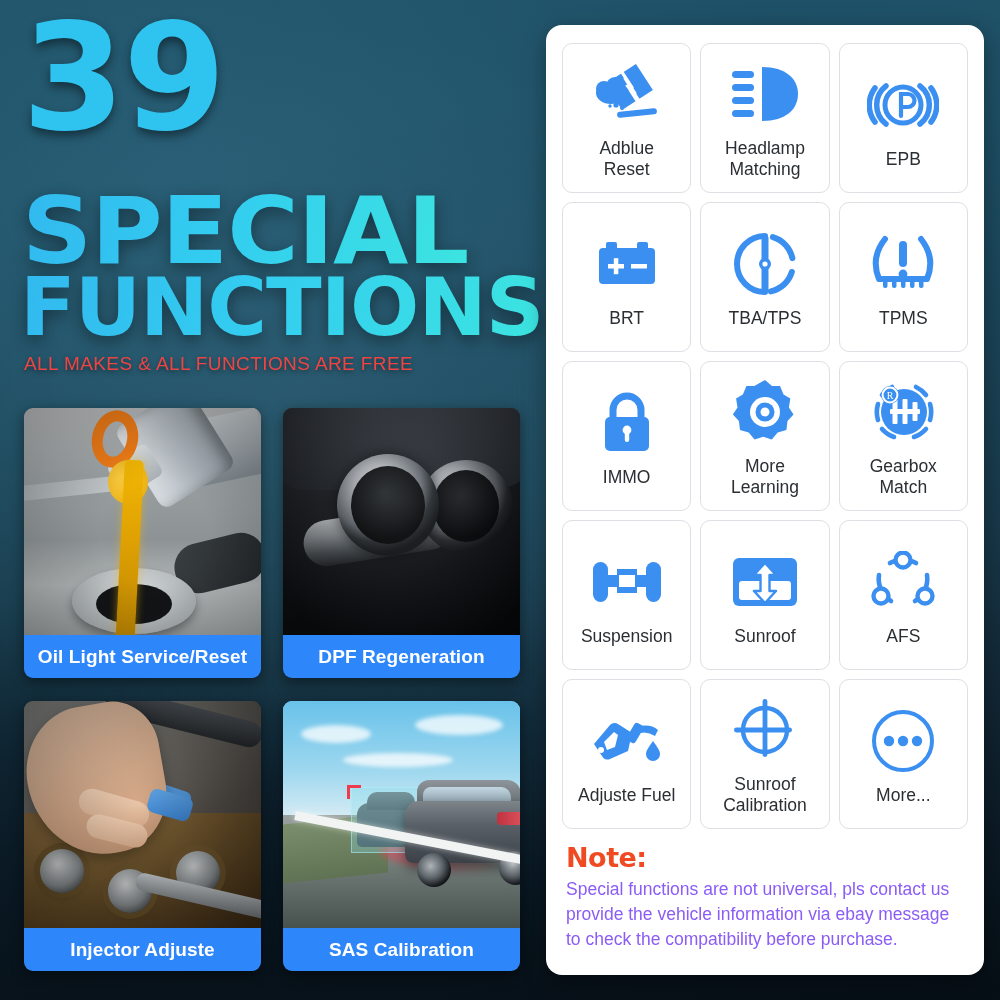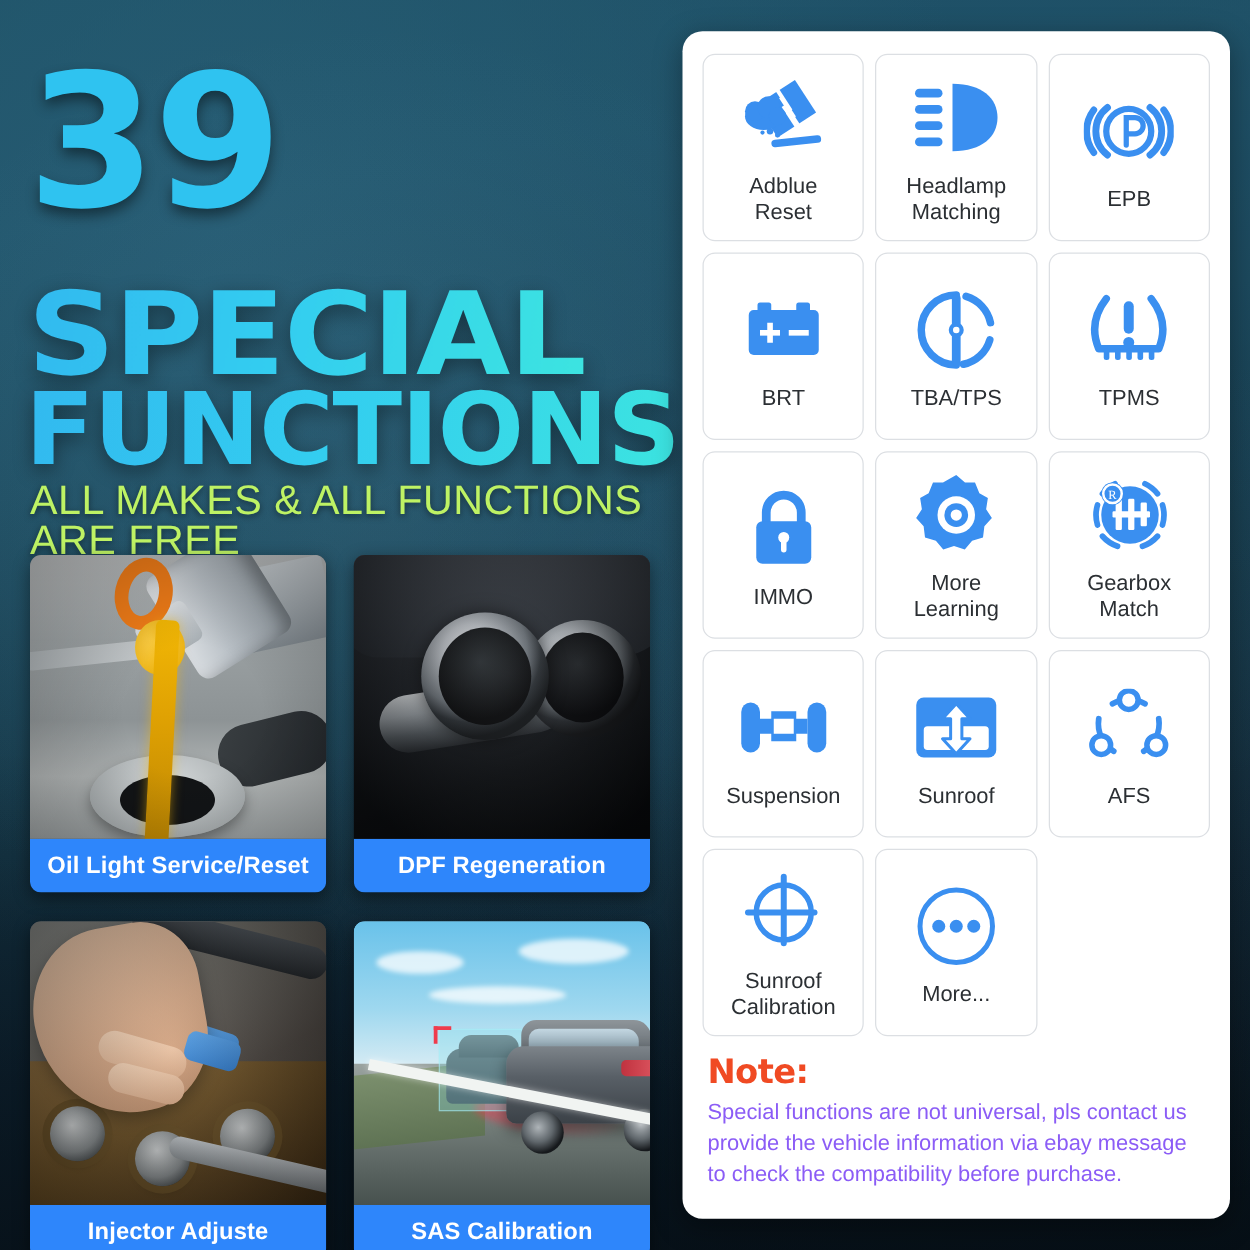--- a/index.html
+++ b/index.html
@@ -22,21 +22,21 @@
   }
   #bg::after{
     content:""; position:absolute; inset:0;
     background:
       radial-gradient(ellipse at 30% 40%, rgba(120,175,195,0.10) 0%, rgba(0,0,0,0) 45%),
       radial-gradient(ellipse at 86% 62%, rgba(90,150,175,0.09) 0%, rgba(0,0,0,0) 40%),
       linear-gradient(to bottom, rgba(0,0,0,0) 60%, rgba(4,10,16,0.55) 100%);
   }
 
   
-  #left { position:absolute; left:0; top:0; width:540px; height:908px;margin-top:36px; }
+  #left { position:absolute; left:0; top:0; width:540px; height:908px; }
 
   #headline-39 {
     position:absolute; left:22px; top:8px;
     font-size:148px; line-height:140px; font-weight:bold;
     color:#2fc3f0; letter-spacing:-2px;
     text-shadow:0 5px 10px rgba(0,0,0,0.45);
     font-family:"DejaVu Sans", sans-serif;
   }
   #headline-special {
     position:absolute; left:22px; top:186px;
@@ -53,21 +53,21 @@
     font-size:80px; line-height:80px; font-weight:bold;
     letter-spacing:-1px;
     background:linear-gradient(100deg,#32b9ef 0%,#33cdf0 45%,#3ce4e0 100%);
     -webkit-background-clip:text; background-clip:text; color:transparent;
     filter:drop-shadow(0 5px 8px rgba(0,0,0,0.4));
     font-family:"DejaVu Sans", sans-serif;
     transform:scaleX(1.02); transform-origin:left center;
   }
   #headline-sub {
     position:absolute; left:24px; top:348px;
-    font-size:33px; line-height:32px; color:#bef264;
+    font-size:19px; line-height:32px; color:#ef4444;
     letter-spacing:0.4px;
     text-shadow:0 2px 5px rgba(0,0,0,0.5);
     font-family:"Liberation Sans", sans-serif;
   }
 
   
   .photo-grid { position:absolute; left:24px; top:408px; width:496px; }
   .photo-row { display:flex; gap:22px; margin-bottom:23px;align-items:flex-end; }
   .photo-card {
     width:237px; border-radius:9px; overflow:hidden;
@@ -636,20 +636,33 @@
             <path d="M21 50 A26 26 0 0 1 9 24"></path>
           </g>
           <circle cx="33" cy="9" r="7.5" fill="#fff" stroke="#3a8ff0" stroke-width="4.4"></circle>
           <circle cx="11" cy="45" r="7.5" fill="#fff" stroke="#3a8ff0" stroke-width="4.4"></circle>
           <circle cx="55" cy="45" r="7.5" fill="#fff" stroke="#3a8ff0" stroke-width="4.4"></circle>
         </svg>
       </div>
       <div class="fn-label">AFS</div>
     </div>
 
+    <div class="fn-card">
+      <div class="fn-ico">
+        <svg width="78" height="54" viewBox="0 0 78 54">
+          <path d="M6 30 L22 11 a6 6 0 0 1 8 -1 l14 9 -4 18 -18 8 a6 6 0 0 1 -8 -3 z" fill="#3a8ff0"></path>
+          <path d="M16 28 l10 -10 4 3 -3 12 -8 3 z" fill="#fff"></path>
+          <circle cx="13" cy="36" r="3" fill="#fff"></circle>
+          <rect x="42" y="9" width="10" height="20" rx="3" fill="#3a8ff0" transform="rotate(30 47 19)"></rect>
+          <path d="M48 13 q14 -4 22 3 l-3 6 q-9 -6 -18 -2 z" fill="#3a8ff0"></path>
+          <path d="M65 27 c5 7 7 10 7 13 a7 7 0 0 1 -14 0 c0 -3 2 -6 7 -13 z" fill="#3a8ff0"></path>
+        </svg>
+      </div>
+      <div class="fn-label">Adjuste Fuel</div>
+    </div>
 
     <div class="fn-card">
       <div class="fn-ico">
         <svg width="68" height="68" viewBox="0 0 68 68">
           <circle cx="34" cy="34" r="22" fill="none" stroke="#3a8ff0" stroke-width="4.4"></circle>
           <rect x="31.6" y="3" width="4.8" height="58" rx="2.4" fill="#3a8ff0"></rect>
           <rect x="3" y="31.6" width="58" height="4.8" rx="2.4" fill="#3a8ff0"></rect>
         </svg>
       </div>
       <div class="fn-label">

